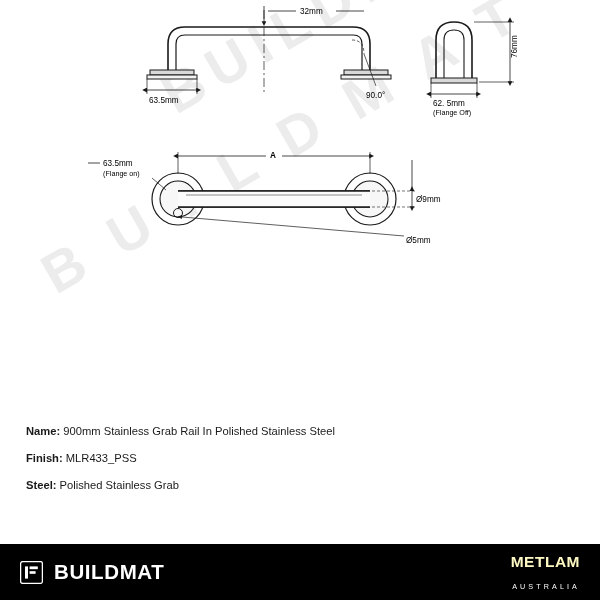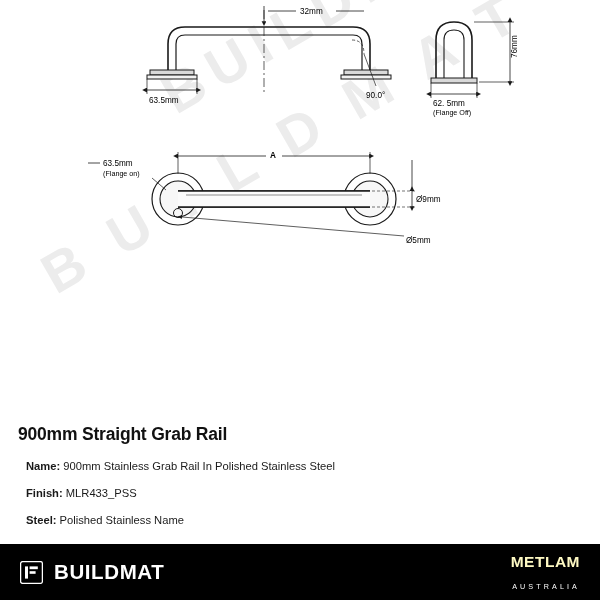--- a/index.html
+++ b/index.html
@@ -243,33 +243,32 @@
         <line x1="372" y1="207" x2="416" y2="207" stroke="#1a1a1a" stroke-width="0.6" stroke-dasharray="3,2"></line>
         <text class="dim-txt" x="416" y="202">Ø9mm</text>
 
         <line x1="182" y1="217" x2="404" y2="236" stroke="#1a1a1a" stroke-width="0.7" marker-start="url(#arrL)"></line>
         <text class="dim-txt" x="406" y="243">Ø5mm</text>
       </g>
     </svg>
   </div>
 
   <div class="info">
-    <h1 class="title">900mm Straight Grab Rail</h1>
 
     <div class="spec-row">
       <span class="spec-label">Name:</span>
       <span class="spec-value">900mm Stainless Grab Rail In Polished Stainless Steel</span>
     </div>
     <div class="spec-row">
       <span class="spec-label">Finish:</span>
       <span class="spec-value">MLR433_PSS</span>
     </div>
     <div class="spec-row">
       <span class="spec-label">Steel:</span>
-      <span class="spec-value">Polished Stainless Name</span>
+      <span class="spec-value">Polished Stainless Grab</span>
     </div>
   </div>
 
   <div class="footer">
     <div class="brand-left">
       <span class="brand-mark">
         <svg width="23" height="23" viewBox="0 0 23 23" xmlns="http://www.w3.org/2000/svg">
           <rect x="0.6" y="0.6" width="21.8" height="21.8" rx="2" fill="none" stroke="#ffffff" stroke-width="1.3"></rect>
           <rect x="5" y="5.4" width="3" height="12.2" fill="#ffffff"></rect>
           <rect x="9.6" y="5.4" width="8.2" height="2.8" fill="#ffffff"></rect>

